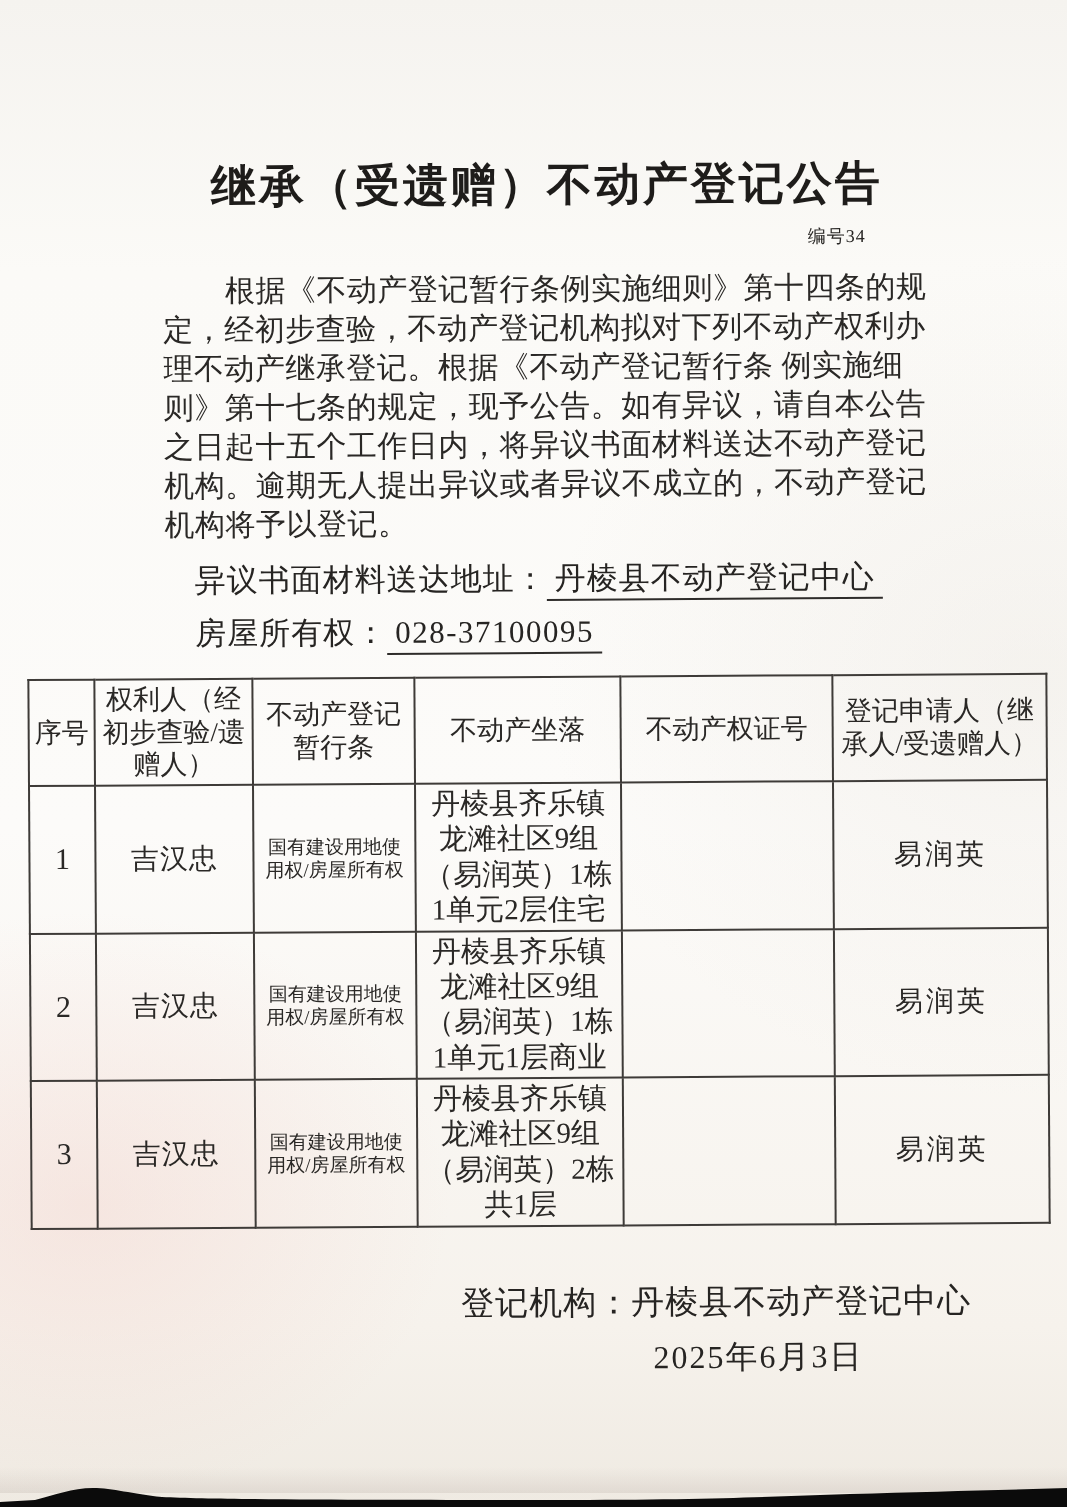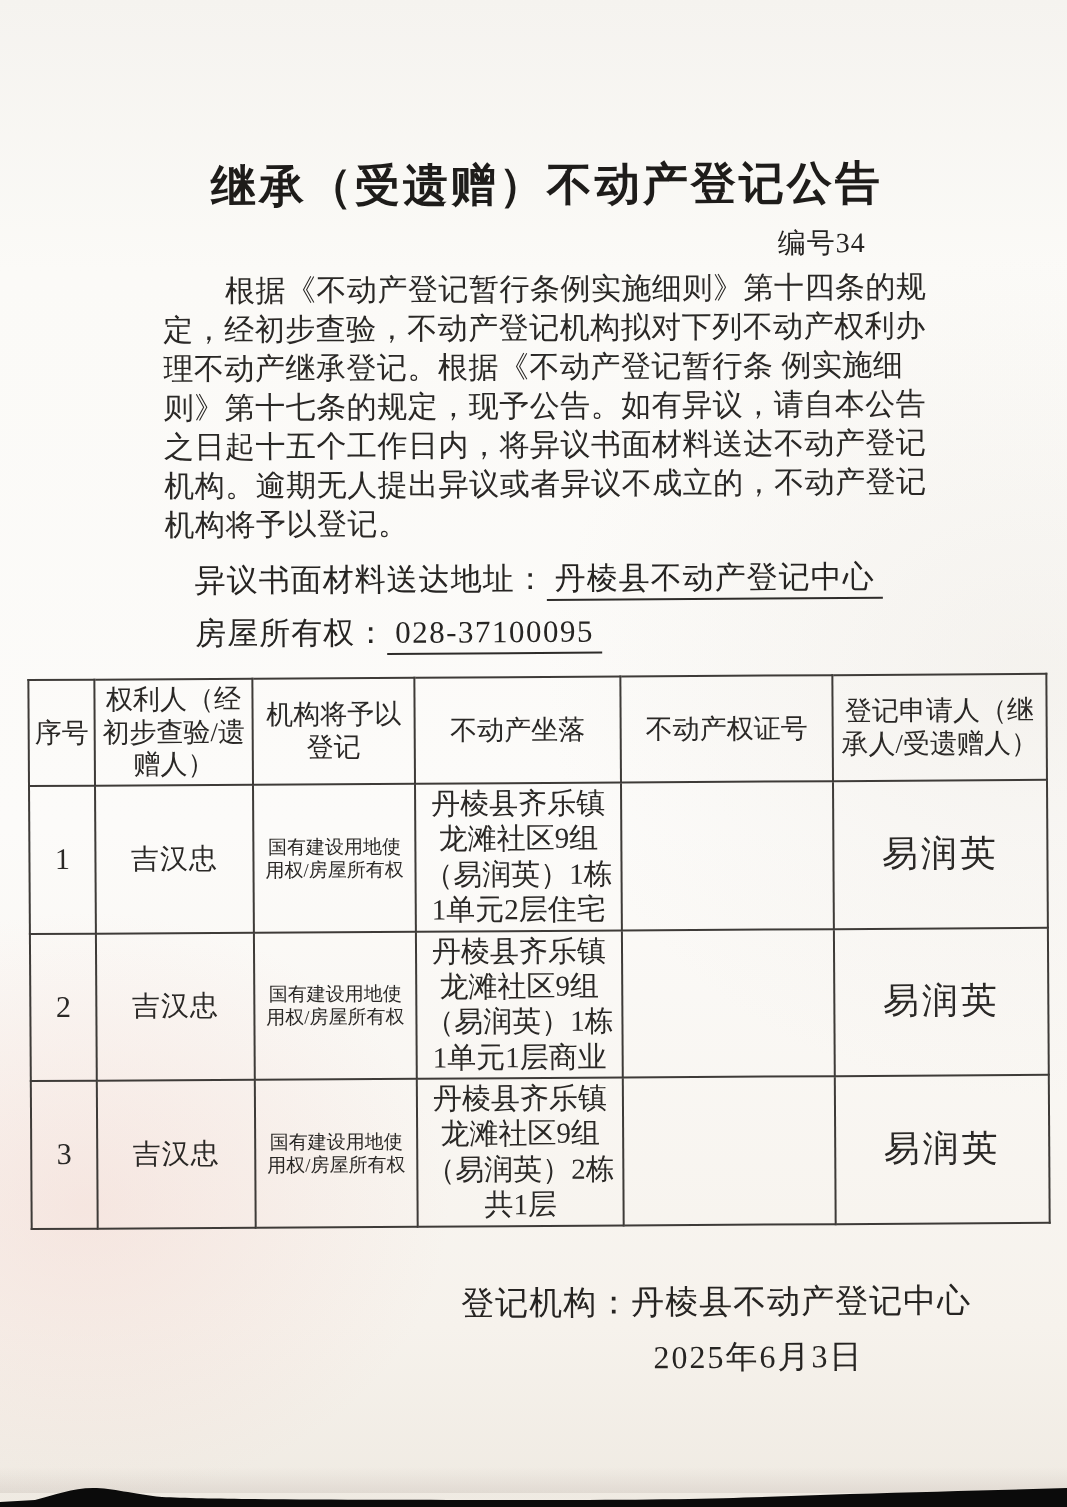--- a/index.html
+++ b/index.html
@@ -15,21 +15,21 @@
     color: #262422;
   }
   .content { position: absolute; inset: 0; transform: rotate(-0.35deg); transform-origin: 50% 52%; }
 
   .title {
     position: absolute; top: 155px; left: 0; width: 100%;
     text-align: center; text-indent: 34px;
     font-size: 45px; font-weight: bold; letter-spacing: 3px;
     color: #1e1c1a;
   }
-  .docno { position: absolute; top: 226px; right: 198px; font-size: 28px; letter-spacing: 1px; }
+  .docno { position: absolute; top: 226px; right: 198px; font-size: 18px; letter-spacing: 1px; }
 
   .body-text { position: absolute; top: 269px; left: 166px; width: 770px; font-size: 30px; line-height: 39px; letter-spacing: 0.5px; color: #2a2826; }
   .body-text .line { white-space: nowrap; }
   .body-text .line.first { text-indent: 62px; }
 
   .addr-line { position: absolute; top: 558px; left: 196px; font-size: 31px; letter-spacing: 1px; }
   .contact-line { position: absolute; top: 611px; left: 196px; font-size: 31px; letter-spacing: 1px; }
   .underlined-value { border-bottom: 2px solid #2e2c2a; padding: 0 8px 3px 8px; }
   .phone { letter-spacing: 1.5px; }
 
@@ -45,21 +45,21 @@
     overflow: hidden;
   }
   .reg-table thead tr { height: 106px; }
   .reg-table tr.r1 { height: 115px; }
   .reg-table tr.r2 { height: 122px; }
   .reg-table tr.r3 { height: 122px; }
   .cell-index { font-size: 30px; }
   .cell-name { font-size: 28px; letter-spacing: 1px; font-weight: bold; }
   .cell-type { font-size: 19px; line-height: 1.18; }
   .cell-loc  { font-size: 29px; line-height: 1.18; }
-  .cell-applicant { font-size: 36px; letter-spacing: 3px; margin-left: 44px; }
+  .cell-applicant { font-size: 28px; letter-spacing: 3px; margin-left: 44px; }
 
   .footer-agency { position: absolute; top: 1281px; left: 458px; font-size: 33px; letter-spacing: 1px; }
   .footer-date   { position: absolute; top: 1337px; left: 650px; font-size: 32px; letter-spacing: 2px; }
 
   .edge-shadow {
     position: absolute; bottom: 14px; left: 0; width: 100%; height: 26px;
     background: linear-gradient(180deg, rgba(120,100,92,0) 0%, rgba(120,100,92,0.12) 100%);
   }
   .scan-edge { position: absolute; bottom: 0; left: 0; width: 1067px; height: 60px; display: block; }
 </style>
@@ -92,21 +92,21 @@
         <col style="width:158px">
         <col style="width:162px">
       <col style="width:206px">
         <col style="width:212px">
         <col style="width:214px">
     </colgroup>
     <thead>
       <tr>
         <th>序号</th>
         <th>权利人（经初步查验/遗赠人）</th>
-        <th>机构将予以登记</th>
+        <th>不动产登记暂行条</th>
         <th>不动产坐落</th>
         <th>不动产权证号</th>
         <th>登记申请人（继承人/受遗赠人）</th>
       </tr>
     </thead>
     <tbody>
       <tr class="r1">
         <td class="cell-index">1</td>
         <td class="cell-name">吉汉忠</td>
         <td class="cell-type">国有建设用地使用权/房屋所有权</td>

